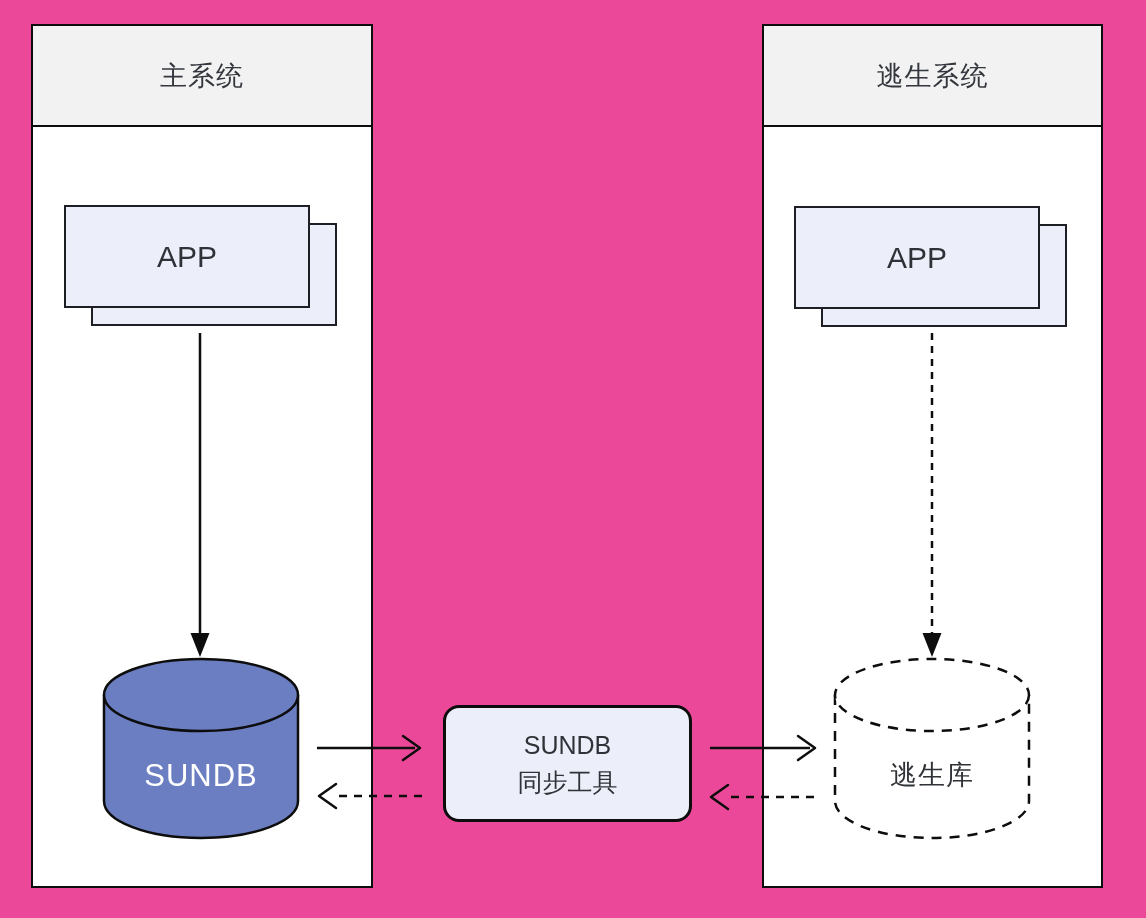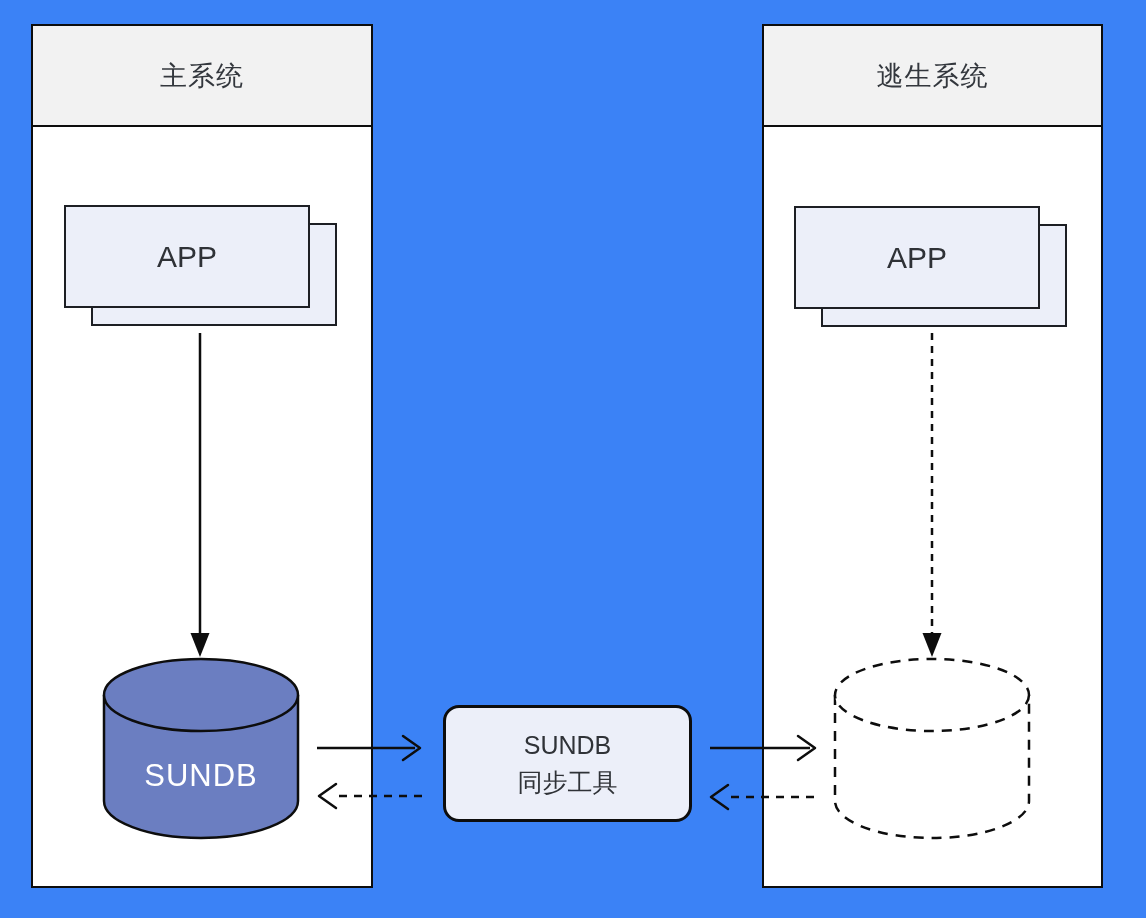--- a/index.html
+++ b/index.html
@@ -5,21 +5,21 @@
   html, body {
     margin: 0;
     padding: 0;
     background: #ffffff;
     font-family: "Liberation Sans", "DejaVu Sans", sans-serif;
   }
   .canvas {
     position: relative;
     width: 1146px;
     height: 918px;
-    background: #3b82f6;
+    background: #ec4899;
     overflow: hidden;
   }
   .panel {
     position: absolute;
     top: 24px;
     height: 864px;
     border: 2px solid #0d0d0d;
     background: #ffffff;
     box-sizing: border-box;
   }
@@ -158,14 +158,15 @@
     <polyline points="336,784 319,796 336,808" fill="none" stroke="#0d0d0d" stroke-width="2.5" stroke-linecap="round" stroke-linejoin="round"></polyline>
 
     <line x1="710" y1="748" x2="810" y2="748" stroke="#0d0d0d" stroke-width="2.5"></line>
     <polyline points="798,736 815,748 798,760" fill="none" stroke="#0d0d0d" stroke-width="2.5" stroke-linecap="round" stroke-linejoin="round"></polyline>
 
     <line x1="814" y1="797" x2="726" y2="797" stroke="#0d0d0d" stroke-width="2.5" stroke-dasharray="8 7"></line>
     <polyline points="728,785 711,797 728,809" fill="none" stroke="#0d0d0d" stroke-width="2.5" stroke-linecap="round" stroke-linejoin="round"></polyline>
   </svg>
 
   <div class="db-label db-label-sundb">SUNDB</div>
+  <div class="db-label db-label-escape">逃生库</div>
 
 </div>
 
 </body></html>

